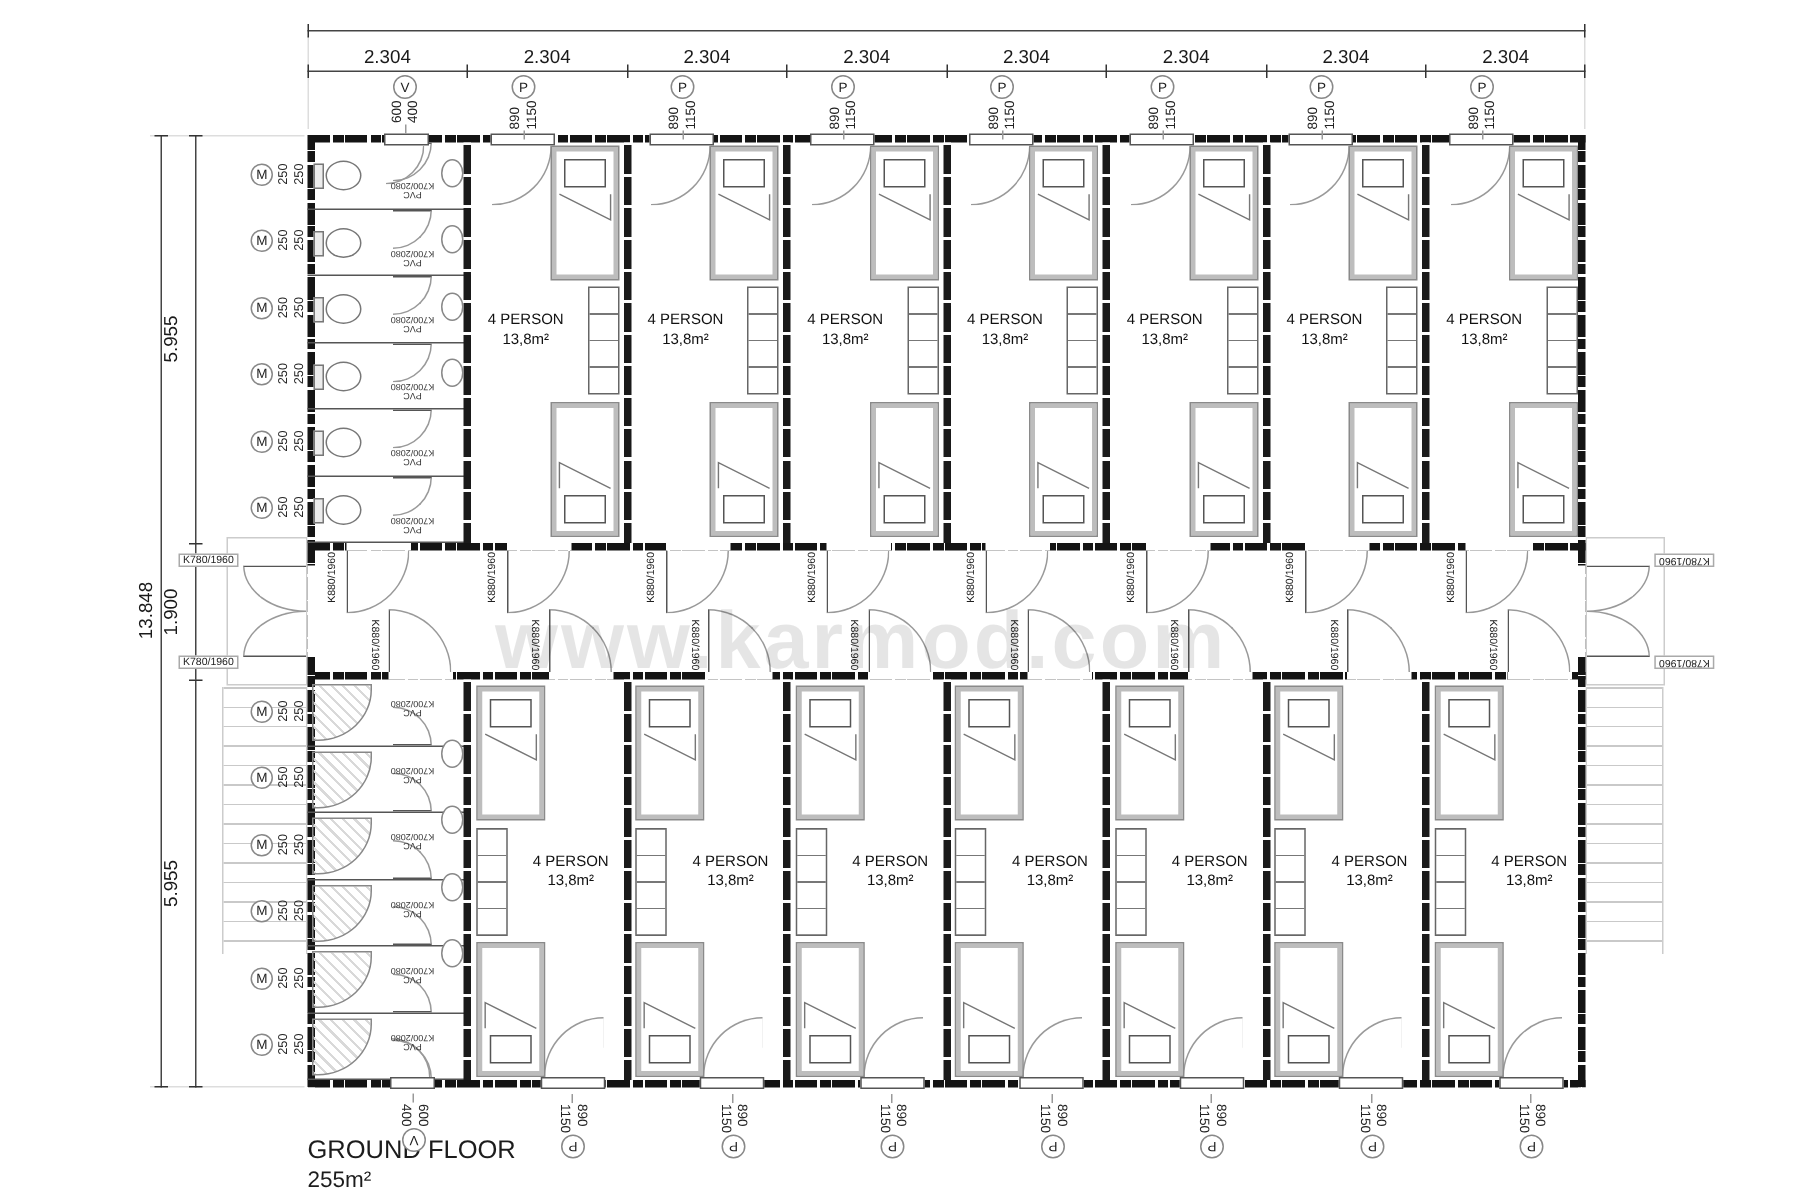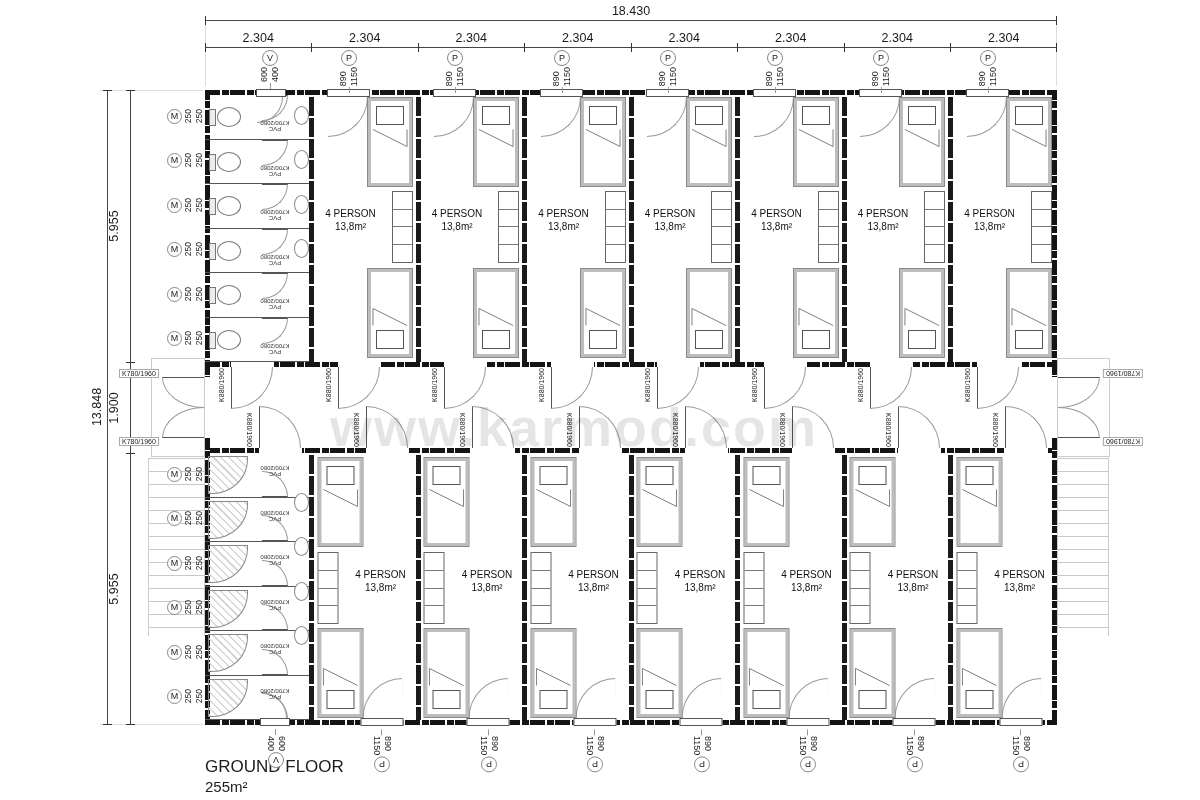--- a/index.html
+++ b/index.html
@@ -131,21 +131,20 @@
 </head>
 <body>
 
 <div id="root">
 
   <div class="extline" style="left:205px;top:24px;width:1px;height:62px;"></div>
   <div class="extline" style="left:1056px;top:24px;width:1px;height:62px;"></div>
   <div class="extline" style="left:100px;top:90px;width:103px;height:1px;"></div>
   <div class="extline" style="left:100px;top:724px;width:103px;height:1px;"></div>
 
-  <div class="dlabel" style="left:205px;top:4px;width:852px;">18.430</div>
   <div class="dline-h" style="left:205px;top:20px;width:852px;"></div>
 
   <div class="seggrid">
     <div class="segcell">
         <span>2.304</span>
       </div>
     <div class="segcell">
         <span>2.304</span>
       </div>
     <div class="segcell">

